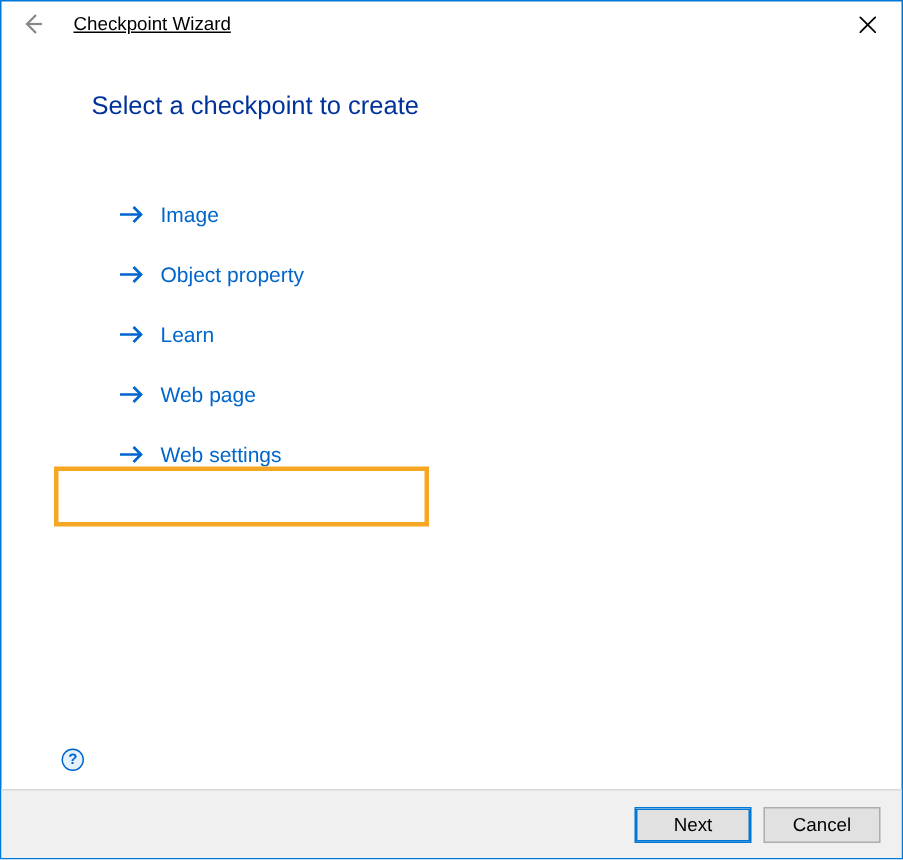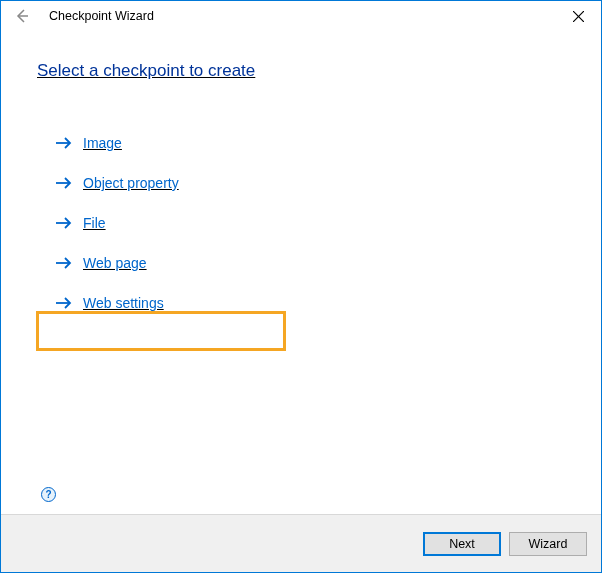--- a/index.html
+++ b/index.html
@@ -17,20 +17,21 @@
     position: relative;
     display: flex;
     flex-direction: column;
     background: #fff;
   }
   .titlebar {
     height: 30px;
     display: flex;
     align-items: center;
     position: relative;
+    text-decoration: underline;
   }
   .back-btn {
     width: 30px; height: 30px;
     display: flex; align-items: center; justify-content: center;
     color: #777;
     margin-left: 6px;
     cursor: pointer;
   }
   .title {
     margin-left: 12px;
@@ -40,23 +41,22 @@
   .close-btn {
     position: absolute;
     top: 0; right: 0;
     width: 45px; height: 30px;
     display: flex; align-items: center; justify-content: center;
     color: #000;
     cursor: pointer;
   }
   .content {
     flex: 1 1 auto;
-    padding: 30px 40px 10px 36px;
+    padding: 30px 40px 10px 60px;
     position: relative;
-    text-decoration: underline;
   }
   .heading {
     color: #003399;
     font-size: 17px;
     font-weight: 400;
     margin-bottom: 42px;
   }
   .options {
     margin-left: 12px;
   }
@@ -103,21 +103,21 @@
     display: flex; align-items: center; justify-content: center;
     background: #e6f2fb;
   }
   .help-link {
     color: #0066cc;
     text-decoration: underline;
     font-size: 12px;
     cursor: pointer;
   }
   .footer {
-    height: 58px;
+    height: 46px;
     background: #f0f0f0;
     border-top: 1px solid #d8d8d8;
     display: flex;
     align-items: center;
     justify-content: flex-end;
     padding-right: 14px;
     gap: 8px;
   }
   .btn {
     min-width: 78px;
@@ -176,21 +176,21 @@
         </span>
         <span>Object property</span>
       </div>
       <div class="opt">
         <span class="arrow">
           <svg width="18" height="14" viewBox="0 0 18 14">
               <line x1="1" y1="7" x2="15" y2="7" stroke="#0066cc" stroke-width="1.8"></line>
               <path d="M10 2 L15 7 L10 12" stroke="#0066cc" stroke-width="1.8" fill="none"></path>
             </svg>
         </span>
-        <span>File</span>
+        <span>Learn</span>
       </div>
       <div class="opt">
         <span class="arrow">
           <svg width="18" height="14" viewBox="0 0 18 14">
               <line x1="1" y1="7" x2="15" y2="7" stroke="#0066cc" stroke-width="1.8"></line>
               <path d="M10 2 L15 7 L10 12" stroke="#0066cc" stroke-width="1.8" fill="none"></path>
             </svg>
         </span>
         <span>Web page</span>
       </div>
@@ -207,16 +207,16 @@
 
     <div class="highlight-box"></div>
 
     <div class="help-row">
       <div class="help-icon">?</div>
     </div>
   </div>
 
   <div class="footer">
     <div class="btn default">Next</div>
-    <div class="btn">Wizard</div>
+    <div class="btn">Cancel</div>
   </div>
 
 </div>
 
 </body></html>

